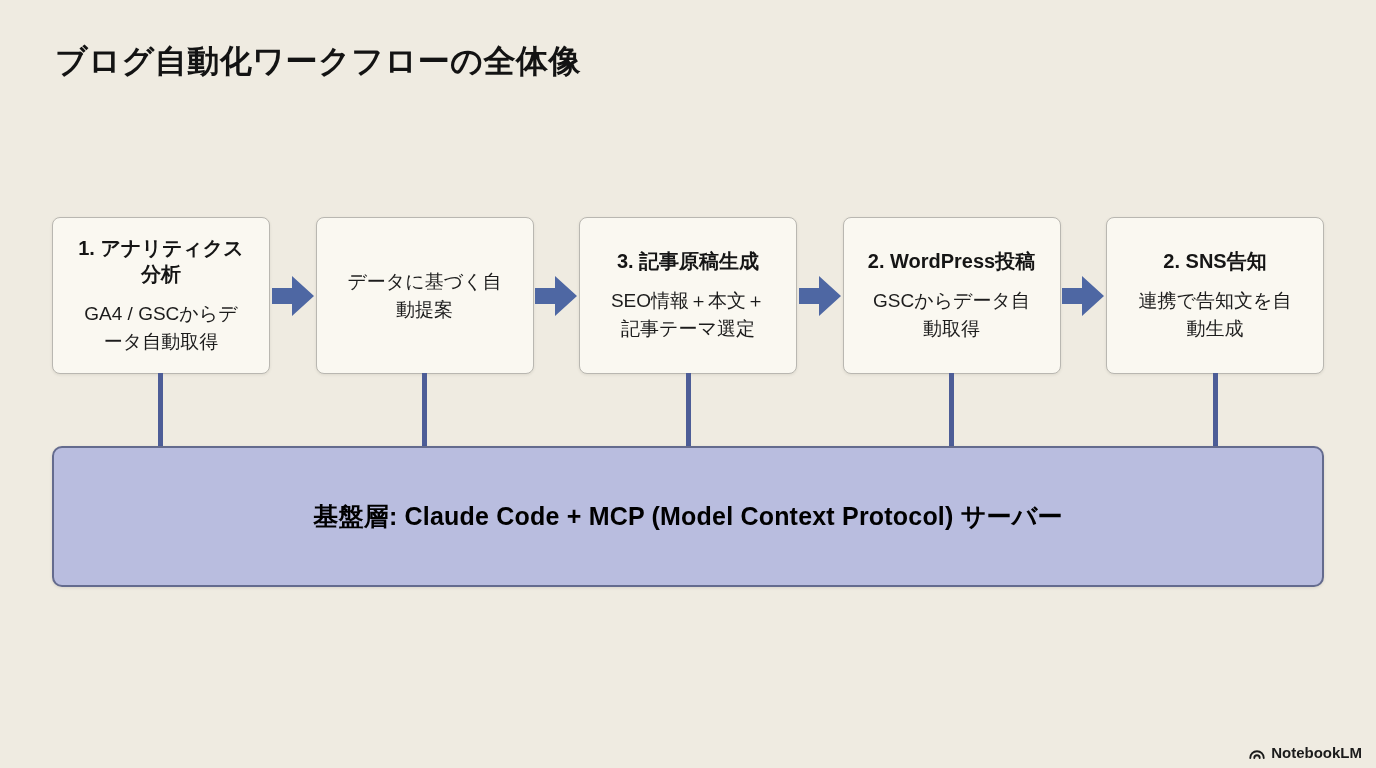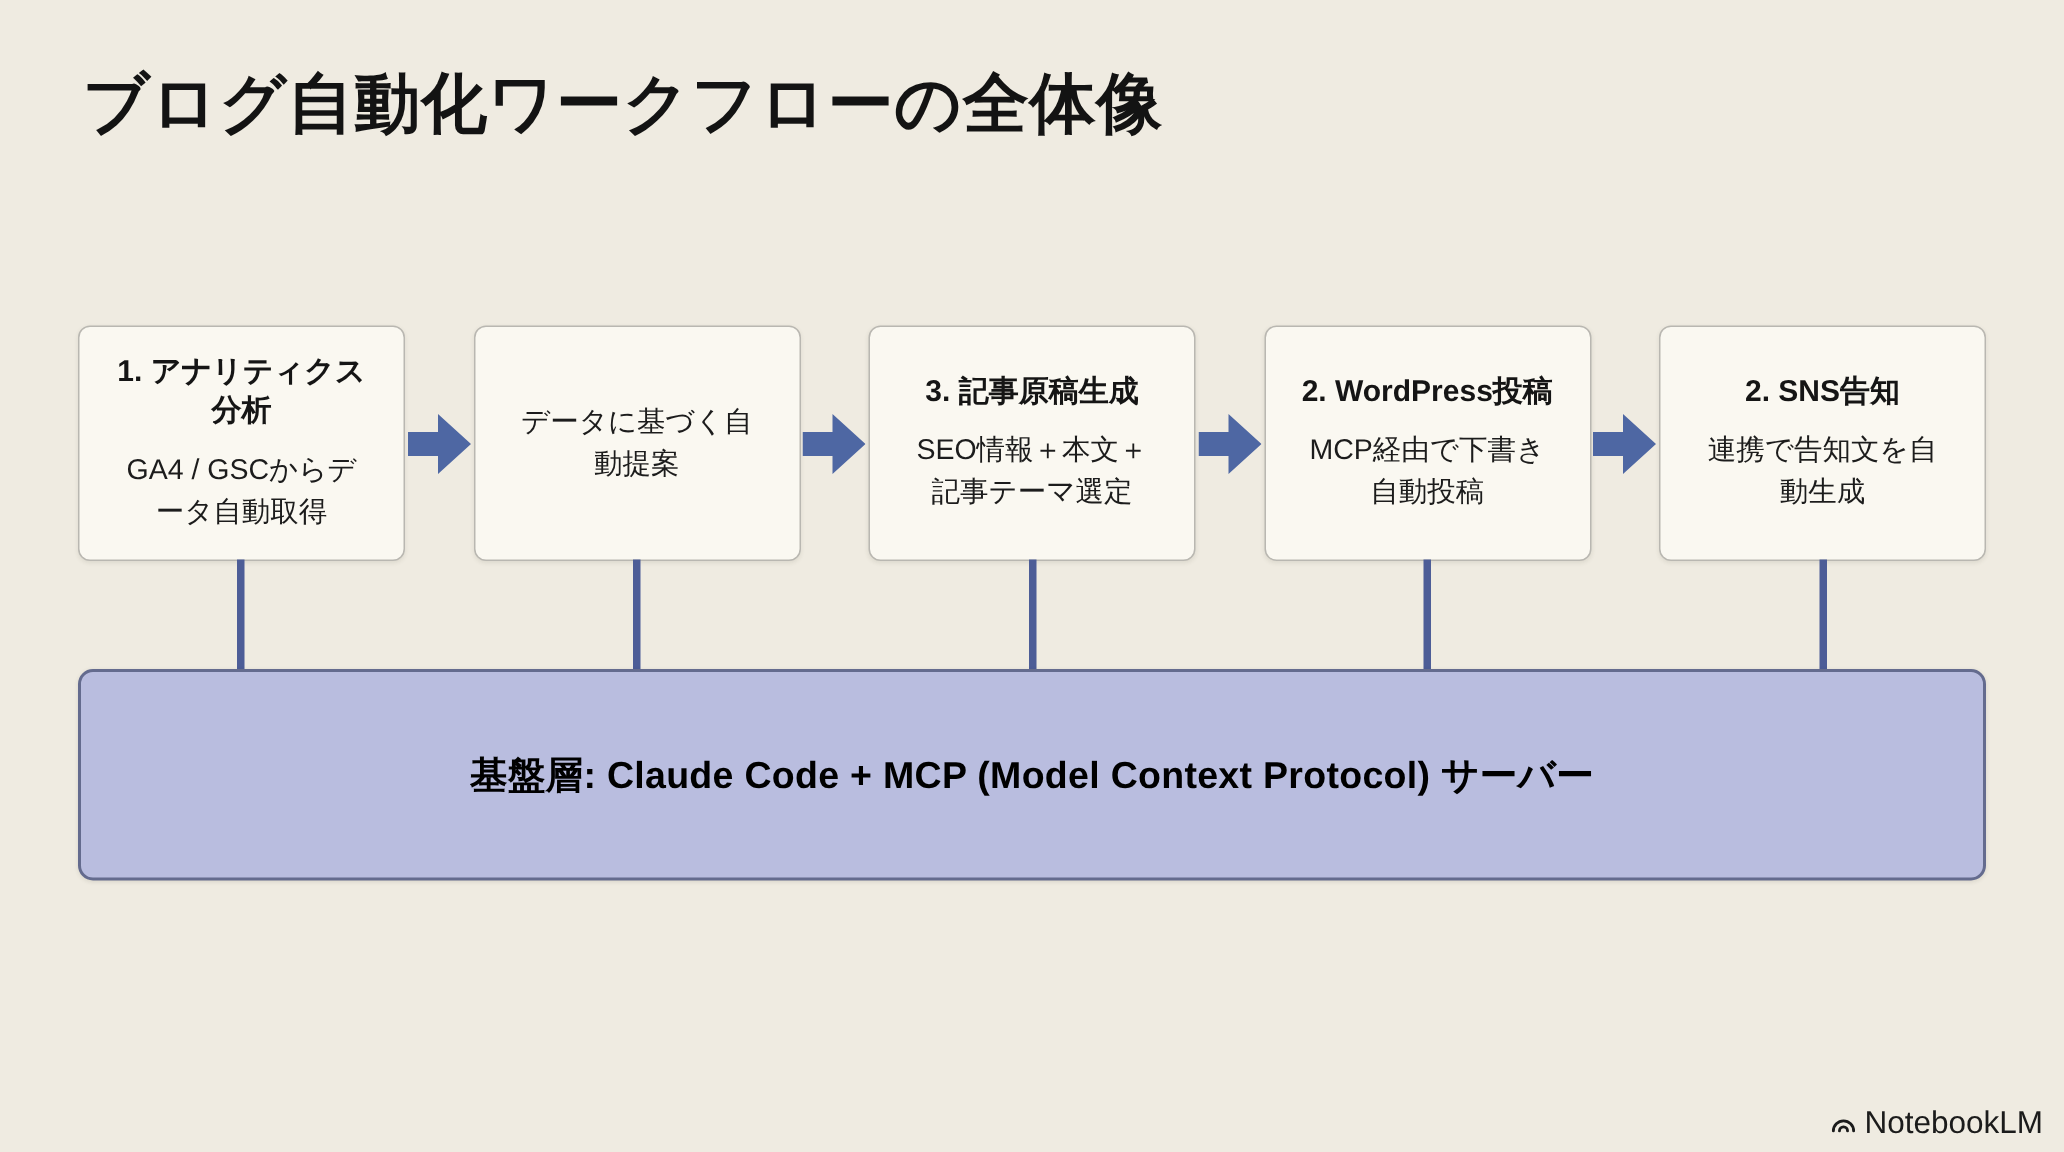--- a/index.html
+++ b/index.html
@@ -12,21 +12,21 @@
     width:1376px;
     height:768px;
     background:#efebe1;
     overflow:hidden;
   }
   .page-title{
     position:absolute;
     left:55px;
     top:40px;
     margin:0;
-    font-size:44px;
+    font-size:32px;
     font-weight:700;
     letter-spacing:0.5px;
     color:#131313;
   }
   .flow-row{
     position:absolute;
     left:52px;
     top:217px;
     width:1272px;
     height:157px;
@@ -102,22 +102,22 @@
   .brand{
     position:absolute;
     right:14px;
     bottom:7px;
     display:flex;
     align-items:center;
     gap:5px;
     color:#1b1b1b;
   }
   .brand-text{
-    font-size:21px;
-    font-weight:400;
+    font-size:15px;
+    font-weight:700;
   }
   .brand-icon{display:block;}
 </style>
 </head>
 <body>
 
 <div class="slide">
 
   <h1 class="page-title">ブログ自動化ワークフローの全体像</h1>
 
@@ -144,21 +144,21 @@
       <div class="step-title">3. 記事原稿生成</div>
       <div class="step-desc">SEO情報＋本文＋記事テーマ選定</div>
     </div>
 
     <svg class="flow-arrow" viewBox="0 0 42 44" xmlns="http://www.w3.org/2000/svg">
       <polygon points="0,14 20,14 20,2 42,22 20,42 20,30 0,30" fill="#4e67a3"></polygon>
     </svg>
 
     <div class="step-box">
       <div class="step-title">2. WordPress投稿</div>
-      <div class="step-desc">MCP経由で下書き自動投稿</div>
+      <div class="step-desc">GSCからデータ自動取得</div>
     </div>
 
     <svg class="flow-arrow" viewBox="0 0 42 44" xmlns="http://www.w3.org/2000/svg">
       <polygon points="0,14 20,14 20,2 42,22 20,42 20,30 0,30" fill="#4e67a3"></polygon>
     </svg>
 
     <div class="step-box">
       <div class="step-title">2. SNS告知</div>
       <div class="step-desc">連携で告知文を自動生成</div>
     </div>

